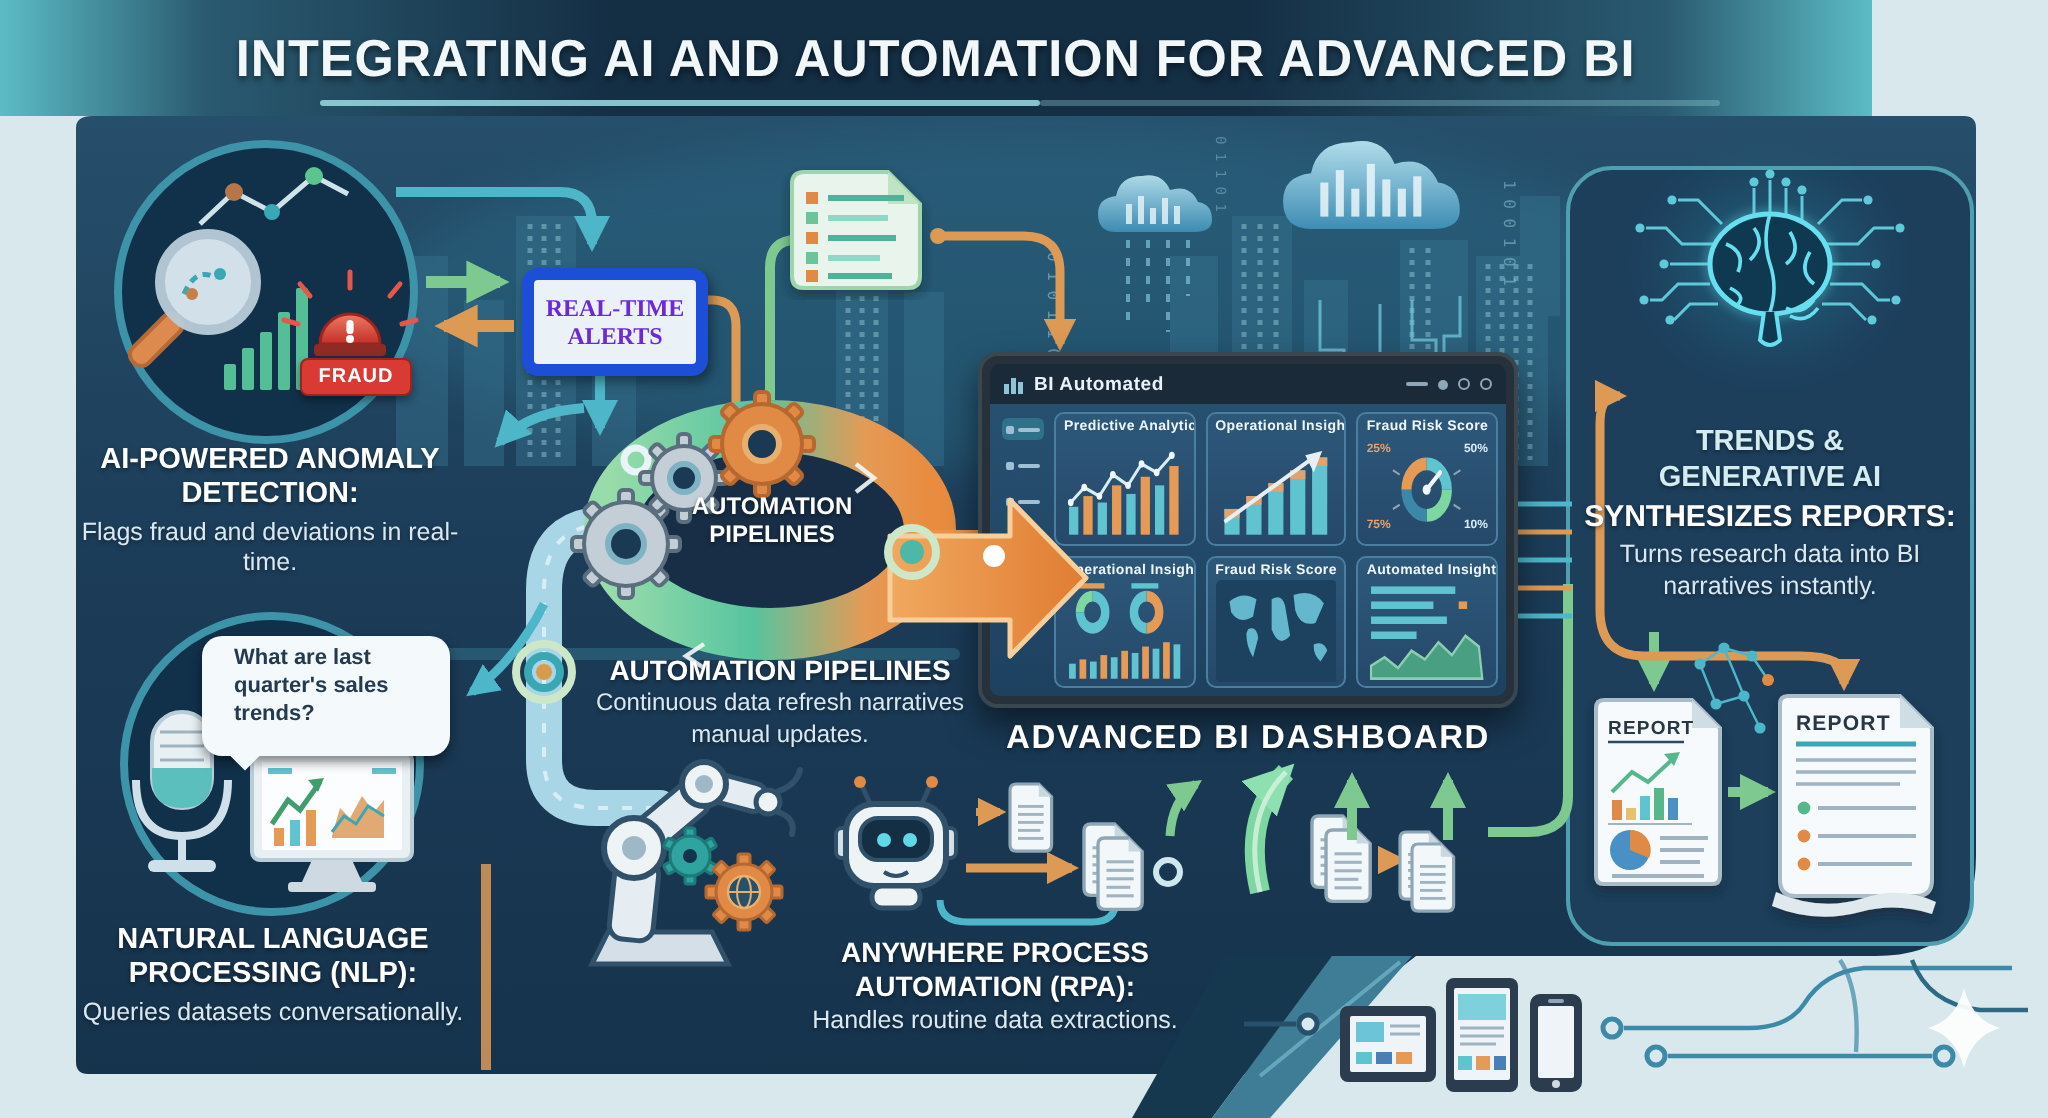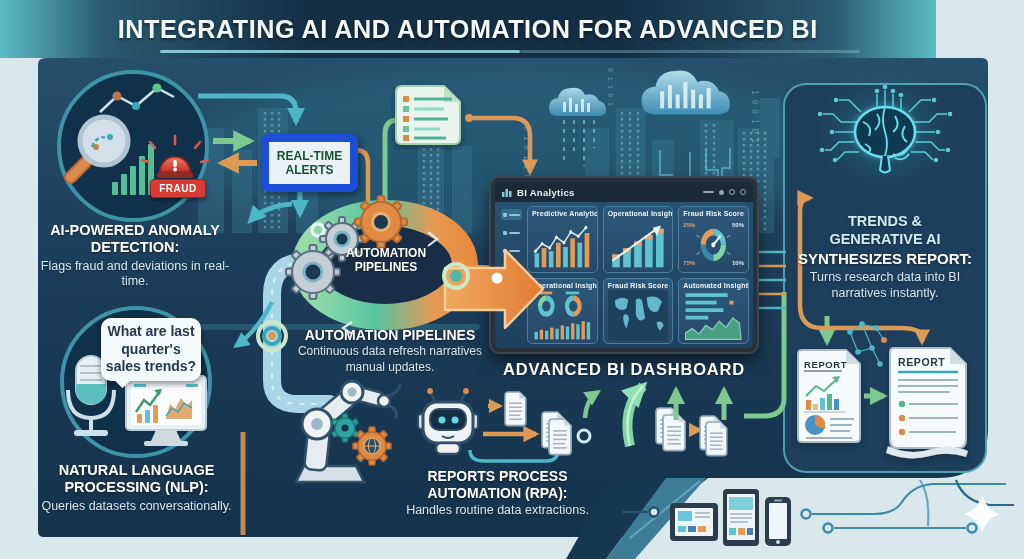--- a/index.html
+++ b/index.html
@@ -10,28 +10,28 @@
   .overlay{position:absolute;z-index:4;}
   .banner{left:0;top:0;width:936px;height:58px;z-index:3;
     background:linear-gradient(90deg,#5cbcc6 0%,#2a5a70 11%,#142e44 33%,#142e44 66%,#2a5a70 89%,#5cbcc6 100%);
     display:flex;align-items:center;justify-content:center;}
   .banner h1{margin:0;color:#f2f8fa;font-size:26px;font-weight:800;letter-spacing:.5px;
     transform:scaleX(.97);text-shadow:0 2px 3px rgba(0,0,0,.45);white-space:nowrap;}
   .banner-underline{left:160px;top:50px;width:360px;height:3px;background:#9adbe4;border-radius:2px;opacity:.85;z-index:3;}
   .banner-underline2{left:520px;top:50px;width:340px;height:3px;background:#9adbe4;border-radius:2px;opacity:.32;z-index:3;}
   .h-bold{font-weight:800;color:#ffffff;text-shadow:0 1px 2px rgba(0,0,0,.45);text-align:center;}
   .p-desc{color:#d9e8f1;text-align:center;text-shadow:0 1px 2px rgba(0,0,0,.4);}
-  .alerts-box{left:261px;top:134px;width:81px;height:42px;background:#eaf2f7;border:8px solid #1d4ed8;
+  .alerts-box{left:261px;top:134px;width:81px;height:42px;background:#eaf2f7;border:6px solid #1d4ed8;
     border-radius:8px;display:flex;align-items:center;justify-content:center;text-align:center;
-    font-size:12px;font-weight:800;color:#14532d;line-height:1.2;box-shadow:2px 3px 6px rgba(0,0,0,.4);}
+    font-size:12px;font-weight:800;color:#6d28d9;line-height:1.2;box-shadow:2px 3px 6px rgba(0,0,0,.4);font-family:Liberation Serif, serif;}
   .fraud-badge{left:150px;top:179px;width:54px;height:17px;background:#d93a34;border:1px solid #9c241e;
     border-radius:4px;color:#fff;font-size:10px;font-weight:800;display:flex;align-items:center;
     justify-content:center;letter-spacing:.5px;box-shadow:0 2px 4px rgba(0,0,0,.4);}
   .bubble{left:101px;top:318px;width:92px;min-height:50px;background:#f4f9fb;border-radius:10px;
-    padding:5px 4px;font-size:14px;font-weight:600;color:#243a4e;text-align:center;line-height:1.25;
+    padding:5px 16px;font-size:11px;font-weight:600;color:#243a4e;text-align:left;line-height:1.25;
     box-shadow:0 3px 6px rgba(0,0,0,.45);}
   .bubble::after{content:"";position:absolute;left:16px;bottom:-5px;width:11px;height:11px;background:#f4f9fb;
     transform:rotate(45deg);}
   .pipe-label{left:328px;top:246px;width:116px;font-size:12px;line-height:1.2;z-index:4;}
   .dash{left:489px;top:176px;width:270px;height:178px;background:#26313c;border:2px solid #3a4650;
     border-radius:10px;padding:4px;box-sizing:border-box;display:flex;flex-direction:column;
     box-shadow:0 8px 16px rgba(0,0,0,.5);}
   .dash-header{height:20px;background:#1b2a38;border-radius:5px 5px 0 0;display:flex;align-items:center;
     padding:0 7px;gap:5px;flex:none;}
   .dash-title{font-size:9.5px;font-weight:700;color:#e8f2f8;letter-spacing:.3px;}
@@ -641,21 +641,21 @@
   <div class="p-desc" style="font-size:12px;line-height:1.3;margin-top:1px;">Continuous data refresh narratives manual updates.</div>
 </div>
 
 <div class="overlay dash">
   <div class="dash-header">
     <svg width="10" height="10" viewBox="0 0 10 10">
           <rect x="0" y="5" width="2.5" height="5" fill="#8fc4d8"></rect>
           <rect x="3.5" y="2" width="2.5" height="8" fill="#8fc4d8"></rect>
           <rect x="7" y="4" width="2.5" height="6" fill="#8fc4d8"></rect>
         </svg>
-    <span class="dash-title">BI Analytics</span>
+    <span class="dash-title">BI Automated</span>
     <span class="dash-sp"></span>
     <span class="ctl-dash"></span>
     <span class="ctl-dot"></span>
     <span class="ctl-ring"></span>
     <span class="ctl-ring"></span>
   </div>
   <div class="dash-body">
     <div class="dash-side">
       <div class="side-item active">
             <span class="sq"></span>
@@ -790,35 +790,35 @@
     </div>
   </div>
 </div>
 
 <div class="overlay" style="left:807px;top:212px;width:156px;">
   <div class="h-bold" style="font-size:14.5px;line-height:1.25;color:#d2ecf2;">TRENDS &amp; GENERATIVE AI</div>
 </div>
 
 <div class="overlay caption h-bold">ADVANCED BI DASHBOARD</div>
 <div class="overlay" style="left:790px;top:250px;width:190px;">
-  <div class="h-bold" style="font-size:15px;">SYNTHESIZES REPORT:</div>
+  <div class="h-bold" style="font-size:15px;">SYNTHESIZES REPORTS:</div>
   <div class="p-desc" style="font-size:12.5px;line-height:1.3;margin-top:2px;">Turns research data into BI narratives instantly.</div>
 </div>
 
 <div class="overlay bubble">
   <span>What are last quarter's sales trends?</span>
 </div>
 
 <div class="overlay" style="left:34px;top:462px;width:205px;">
   <div class="h-bold" style="font-size:14.5px;line-height:1.2;">NATURAL LANGUAGE PROCESSING (NLP):</div>
   <div class="p-desc" style="font-size:12.5px;line-height:1.25;margin-top:2px;">Queries datasets conversationally.</div>
 </div>
 
 <div class="overlay" style="left:390px;top:468px;width:215px;">
-  <div class="h-bold" style="font-size:14px;line-height:1.2;">REPORTS PROCESS AUTOMATION (RPA):</div>
+  <div class="h-bold" style="font-size:14px;line-height:1.2;">ANYWHERE PROCESS AUTOMATION (RPA):</div>
   <div class="p-desc" style="font-size:12.5px;line-height:1.25;margin-top:1px;">Handles routine data extractions.</div>
 </div>
 
 <div class="overlay report-label" style="left:804px;top:359px;">REPORT</div>
 <div class="overlay report-label" style="left:898px;top:356px;font-size:10.5px;">REPORT</div>
 
 
 <svg class="abs" style="left:438px;top:240px;z-index:5;pointer-events:none;" width="112" height="100" viewBox="438 240 112 100">
   <defs>
         <linearGradient id="gArrow" x1="0" y1="0" x2="1" y2="0">

